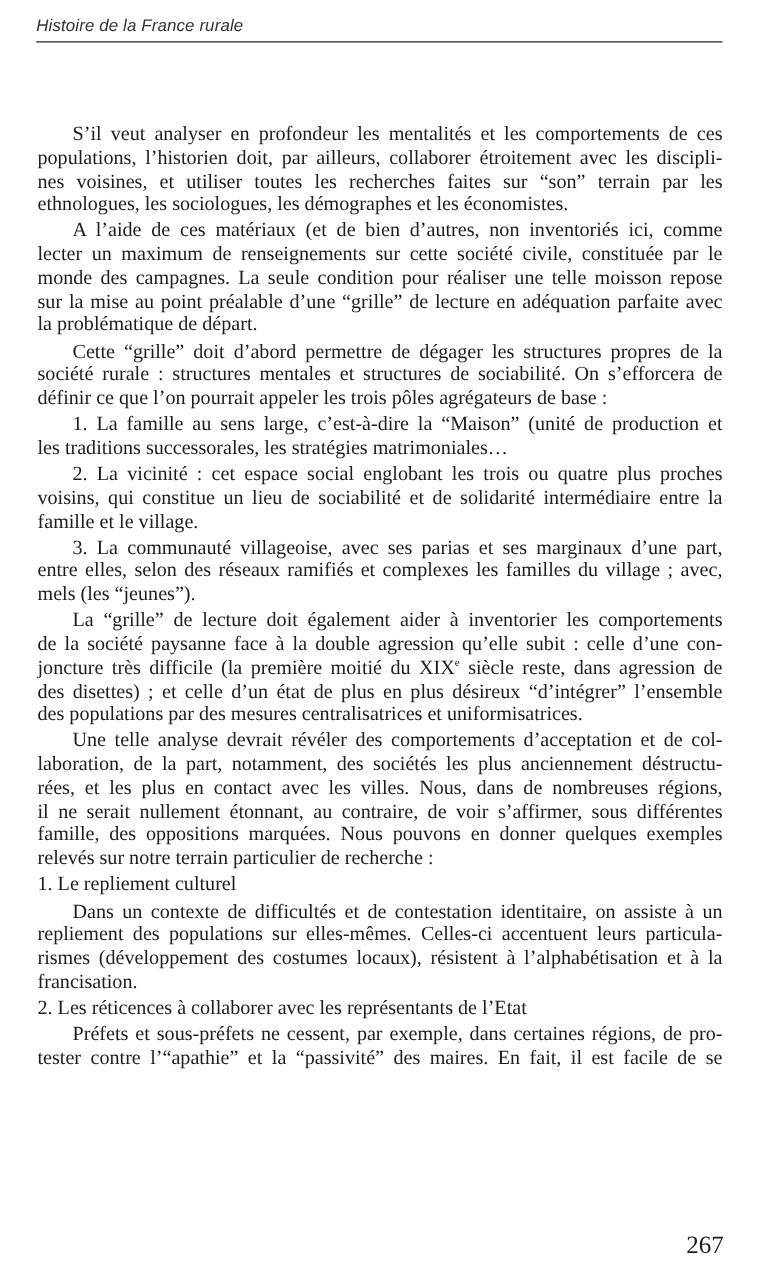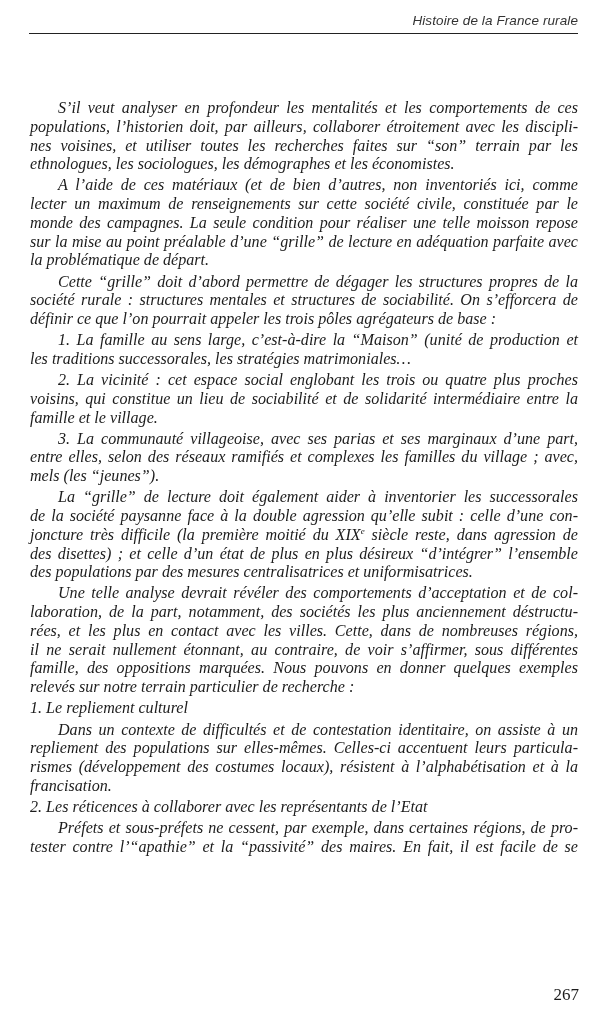--- a/index.html
+++ b/index.html
@@ -1,38 +1,38 @@
 <!DOCTYPE html>
 <html><head>
 <meta charset="utf-8">
 <style>
   html, body { margin: 0; padding: 0; }
   body {
     width: 614px; height: 1024px; background: #ffffff; position: relative; overflow: hidden;
     font-family: "Liberation Serif", "DejaVu Serif", serif; color: #1c1c1c;
   }
   .running-head {
-    position: absolute; left: 29px; width: 549px; top: 13px; text-align: right;
+    position: absolute; left: 29px; width: 549px; top: 13px; text-align: left;
     font-family: "Liberation Sans", "DejaVu Sans", sans-serif; font-style: italic;
     font-size: 13.5px; color: #333; letter-spacing: 0.1px;
   }
   .rule {
     position: absolute; left: 29px; width: 549px; top: 33px; height: 0;
     border-top: 1.6px solid #222;
   }
   .body-text {
     position: absolute; left: 30px; top: 99px; width: 548px;
     font-size: 16.1px; line-height: 18.75px;
   }
-  .para { margin: 0 0 2.4px 0; font-style: italic; }
+  .para { margin: 0 0 2.4px 0; }
   .line { display: block; text-align: justify; text-align-last: justify; white-space: nowrap; height: 18.75px; overflow: visible; }
   .line.last { text-align-last: left; }
   .line.indent { padding-left: 28px; }
   .page-number {
-    position: absolute; right: 35px; top: 985px; font-size: 17px; color: #1c1c1c;
+    position: absolute; right: 35px; top: 985px; font-size: 20px; color: #1c1c1c;
   }
   sup { font-size: 9px; line-height: 0; vertical-align: 6px; }
 </style>
 </head>
 <body>
 
 <div class="running-head">Histoire de la France rurale</div>
 <div class="rule"></div>
 
 <div class="body-text" id="body">
@@ -62,30 +62,30 @@
       <span class="line indent">2. La vicinité : cet espace social englobant les trois ou quatre plus proches</span>
       <span class="line">voisins, qui constitue un lieu de sociabilité et de solidarité intermédiaire entre la</span>
       <span class="line last">famille et le village.</span>
     </div>
     <div class="para">
       <span class="line indent">3. La communauté villageoise, avec ses parias et ses marginaux d’une part,</span>
       <span class="line">entre elles, selon des réseaux ramifiés et complexes les familles du village ; avec,</span>
       <span class="line last">mels (les “jeunes”).</span>
     </div>
     <div class="para">
-      <span class="line indent">La “grille” de lecture doit également aider à inventorier les successorales</span>
+      <span class="line indent">La “grille” de lecture doit également aider à inventorier les comportements</span>
       <span class="line">de la société paysanne face à la double agression qu’elle subit : celle d’une con-</span>
       <span class="line">joncture très difficile (la première moitié du XIX<sup>e</sup><span> siècle reste, dans agression de</span></span>
       <span class="line">des disettes) ; et celle d’un état de plus en plus désireux “d’intégrer” l’ensemble</span>
       <span class="line last">des populations par des mesures centralisatrices et uniformisatrices.</span>
     </div>
     <div class="para">
       <span class="line indent">Une telle analyse devrait révéler des comportements d’acceptation et de col-</span>
       <span class="line">laboration, de la part, notamment, des sociétés les plus anciennement déstructu-</span>
-      <span class="line">rées, et les plus en contact avec les villes. Cette, dans de nombreuses régions,</span>
+      <span class="line">rées, et les plus en contact avec les villes. Nous, dans de nombreuses régions,</span>
       <span class="line">il ne serait nullement étonnant, au contraire, de voir s’affirmer, sous différentes</span>
       <span class="line">famille, des oppositions marquées. Nous pouvons en donner quelques exemples</span>
       <span class="line last">relevés sur notre terrain particulier de recherche :</span>
     </div>
     <div class="para">
       <span class="line last">1. Le repliement culturel</span>
     </div>
     <div class="para">
       <span class="line indent">Dans un contexte de difficultés et de contestation identitaire, on assiste à un</span>
       <span class="line">repliement des populations sur elles-mêmes. Celles-ci accentuent leurs particula-</span>

